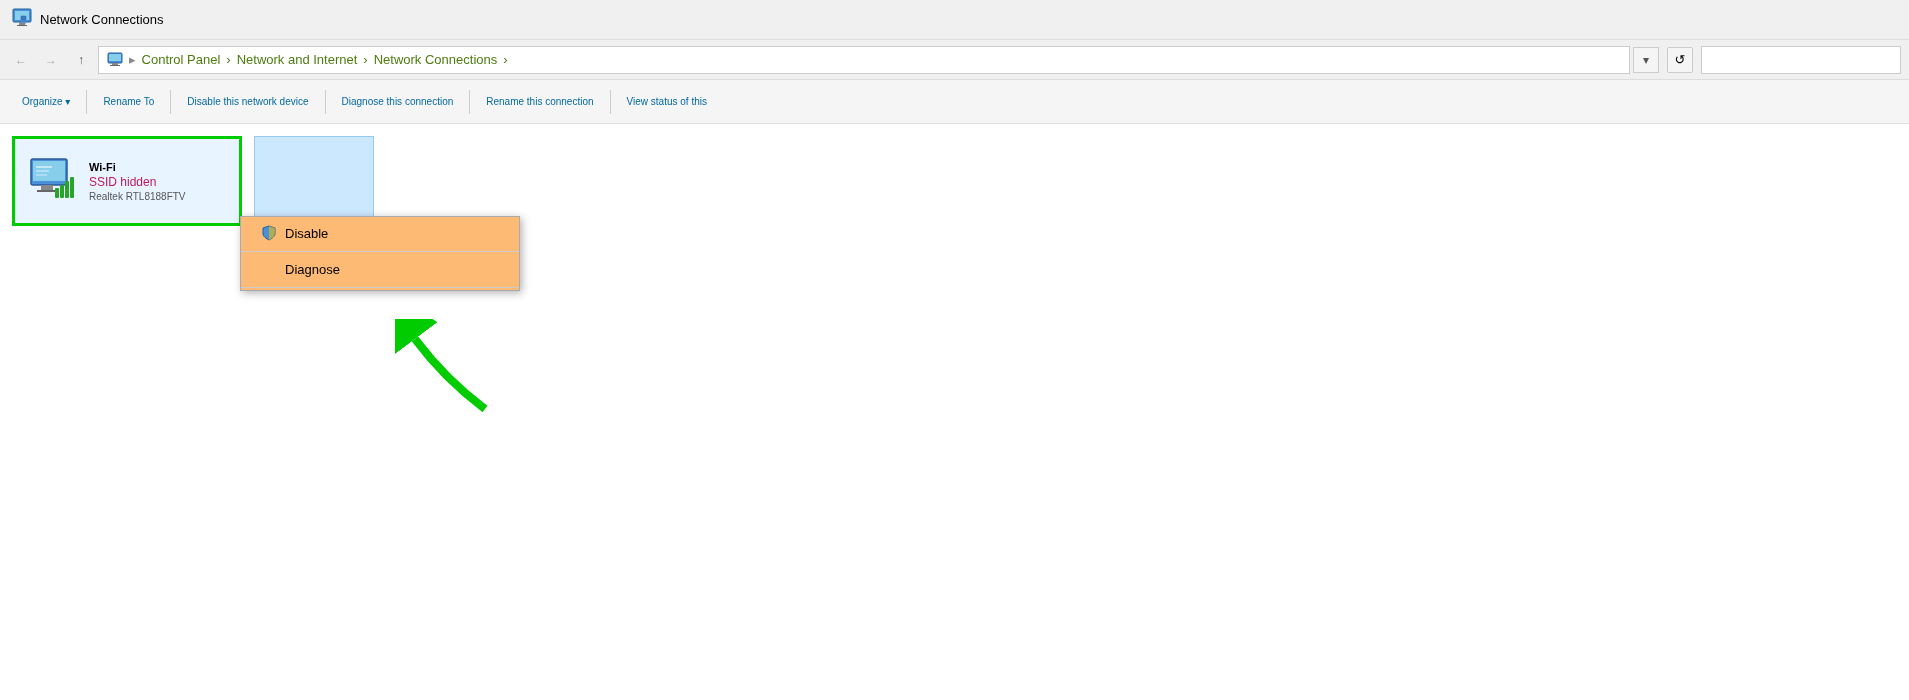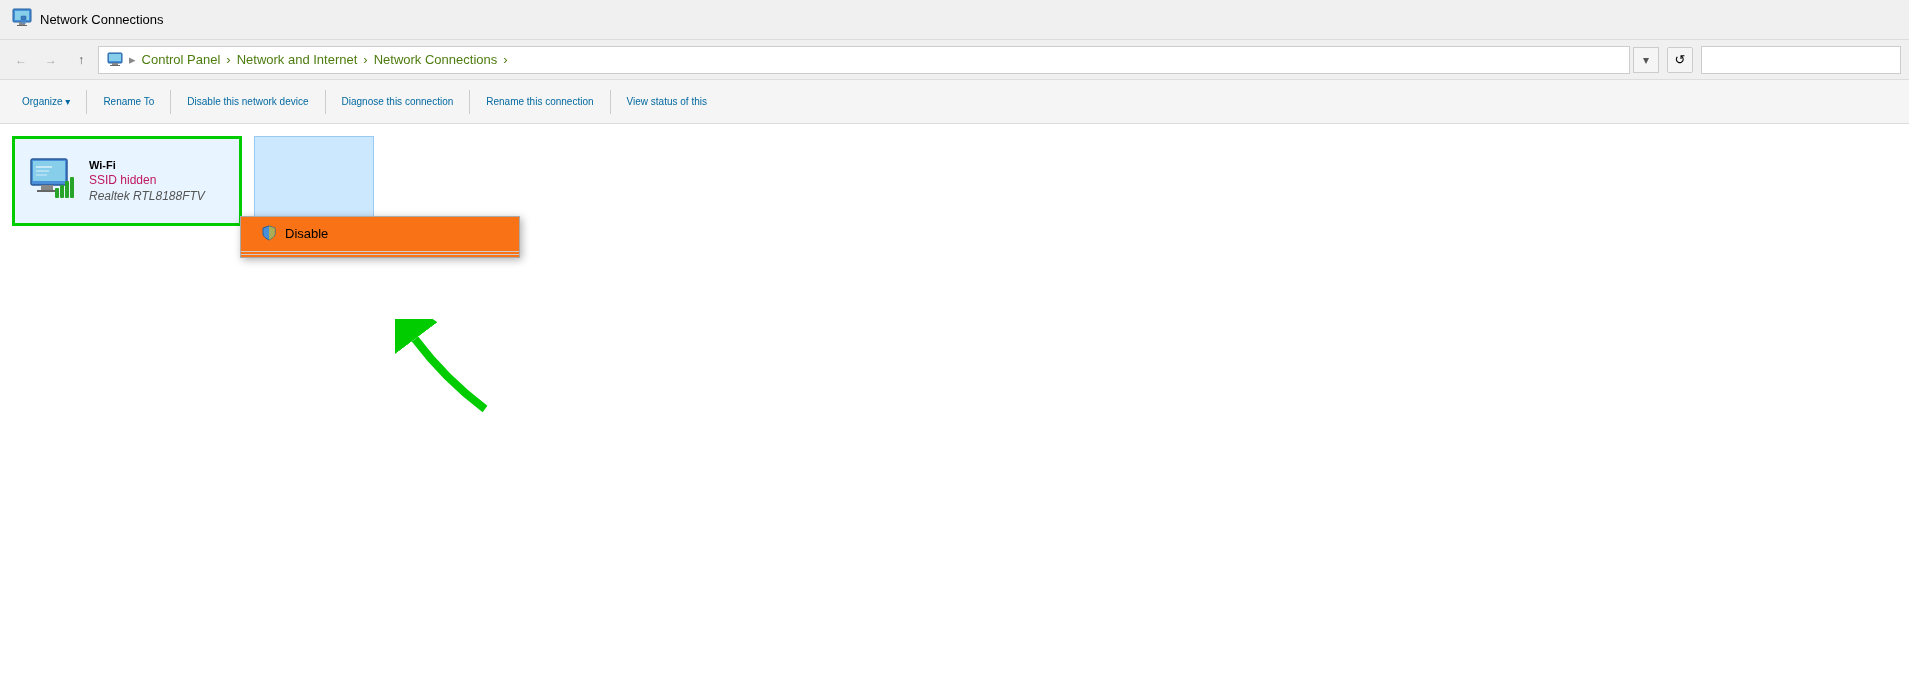--- a/index.html
+++ b/index.html
@@ -133,40 +133,39 @@
     }
     .network-name {
       font-weight: bold;
       font-size: 11px;
     }
     .network-ssid {
       font-size: 12px;
       color: #be185d;
     }
     .network-adapter {
-      font-size: 12px;
+      font-size: 10px;
       color: #555;
-      font-style: italic;
     }
 
     
     .selected-item {
       width: 120px;
       height: 90px;
       background: #cce8ff;
       border: 1px solid #99c9f5;
     }
 
     
     .context-menu {
       position: absolute;
       top: 92px;
       left: 240px;
       width: 280px;
-      background: #f97316;
+      background: #fdba74;
       border: 1px solid #aaa;
       box-shadow: 2px 2px 8px rgba(0,0,0,0.3);
       z-index: 100;
     }
     .context-menu-item {
       display: flex;
       align-items: center;
       gap: 8px;
       padding: 8px 20px;
       cursor: pointer;
@@ -312,20 +311,24 @@
         <path d="M8 1 L14 3 L14 9 C14 12 8 15 8 15 C8 15 2 12 2 9 L2 3 Z" fill="#4a90d9" stroke="#2060a0" stroke-width="1"></path>
         <path d="M8 1 L14 3 L14 9 C14 12 8 15 8 15" fill="#f0c000" opacity="0.6"></path>
       </svg>
       <span>Disable</span>
     </div>
 
 
     <div class="context-menu-separator"></div>
 
 
+    <div class="context-menu-item">
+      <span style="width:16px; display:inline-block;"></span>
+      <span>Diagnose</span>
+    </div>
 
     <div class="context-menu-separator"></div>
 
   </div>
 
   <div class="arrow-annotation">
     <svg width="120" height="100" viewBox="0 0 120 100">
       <defs>
         <marker id="arrowhead" markerWidth="10" markerHeight="7" refX="0" refY="3.5" orient="auto">
           <polygon points="0 0, 10 3.5, 0 7" fill="#00cc00"></polygon>

